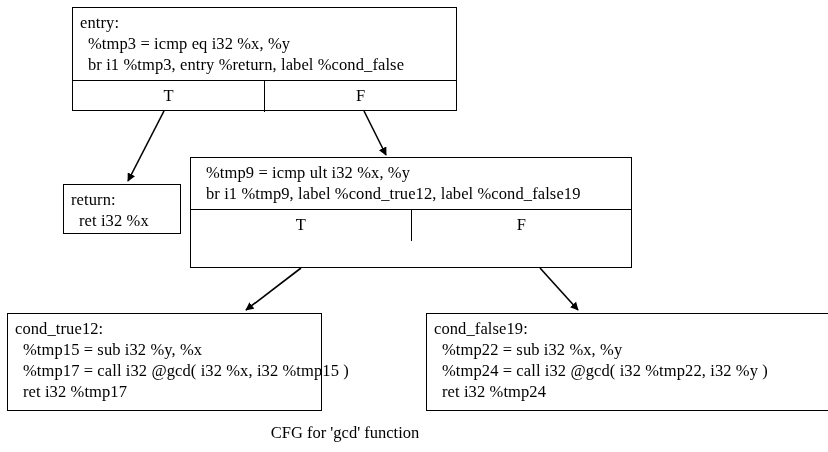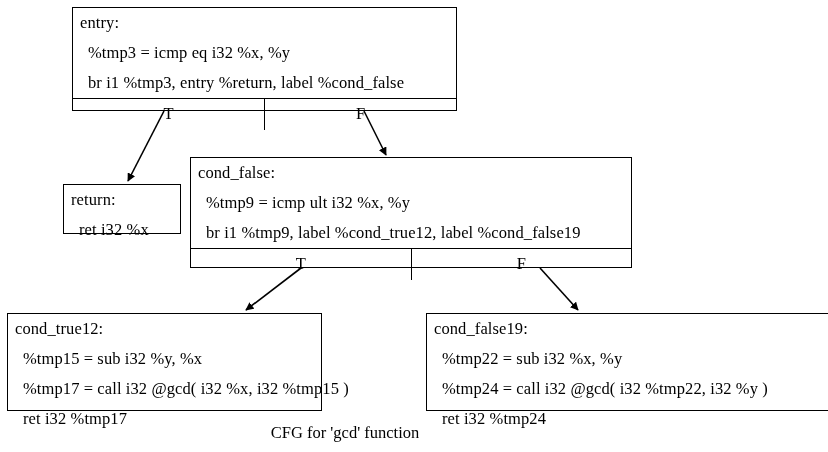--- a/index.html
+++ b/index.html
@@ -29,21 +29,20 @@
   }
   .code-line {
     font-size: 16.5px;
     line-height: 21px;
     white-space: pre;
     letter-spacing: 0.1px;
   }
   
   .code-line.indent {
     padding-left: 8px;
-    margin-top: 9px;
   }
 
   
   .port-row {
     display: flex;
     border-top: 1.6px solid #000000;
     height: 31px;
   }
   .port {
     flex: 1 1 50%;
@@ -113,21 +112,20 @@
 
   <div class="node" style="left:63px; top:184px; width:118px; height:50px;">
     <div class="node-body">
       <div class="code-line">return:</div>
       <div class="code-line indent">ret i32 %x</div>
     </div>
   </div>
 
   <div class="node" style="left:190px; top:157px; width:442px; height:111px;">
     <div class="node-body">
-      <div class="code-line">cond_false:</div>
       <div class="code-line indent">%tmp9 = icmp ult i32 %x, %y</div>
       <div class="code-line indent">br i1 %tmp9, label %cond_true12, label %cond_false19</div>
     </div>
     <div class="port-row">
       <div class="port left">T</div>
       <div class="port">F</div>
     </div>
   </div>
 
   <div class="node" style="left:7px; top:313px; width:315px; height:98px;">

